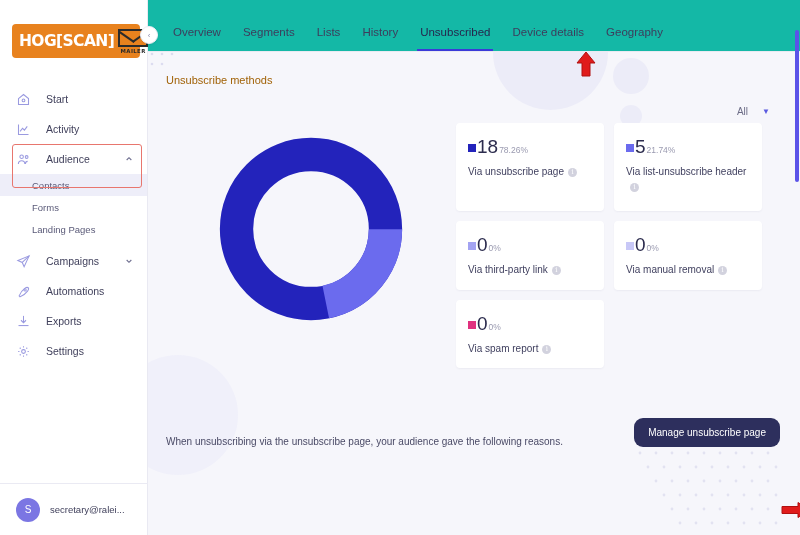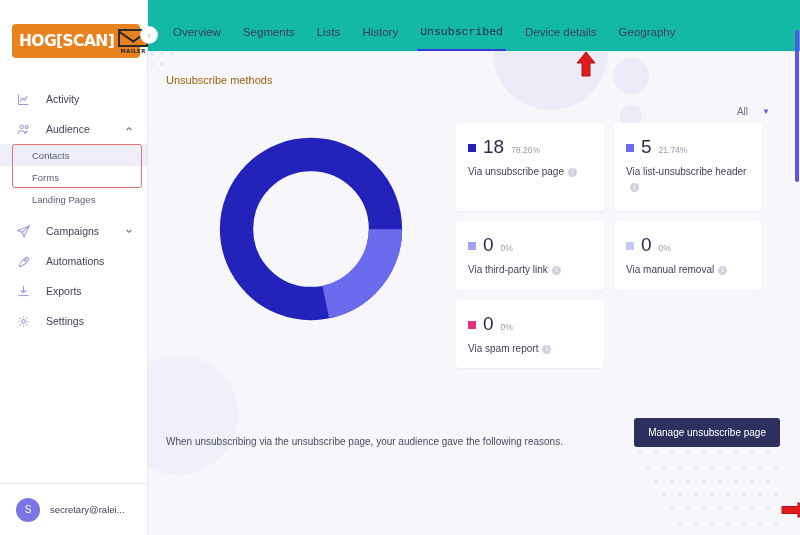--- a/index.html
+++ b/index.html
@@ -134,21 +134,21 @@
     border-bottom: 1px solid #eaeaf2;
     display: flex; align-items: flex-end;
     padding-left: 14px;
     position: relative; z-index: 3;
   }
   .tab {
     font-size: 11.5px; color: #3d3d5c;
     padding: 0 11px 13px 11px;
     position: relative; cursor: pointer; white-space: nowrap;
   }
-  .tab.active { color: #26264d; font-family: Liberation Mono, monospace; }
+  .tab.active { color: #26264d; }
   .tab.active:after {
     content: ""; position: absolute;
     left: 8px; right: 8px; bottom: 0; height: 2px;
     background: #3b3bd8;
   }
 
   .arrow-tab {
     position: absolute; left: 427px; top: 51px;
     width: 22px; height: 26px; z-index: 8;
   }
@@ -196,21 +196,21 @@
     padding-right: 20px;
   }
   .card {
     width: 148px;
     background: #ffffff;
     border-radius: 4px;
     padding: 14px 12px 12px 12px;
     box-shadow: 0 1px 2px rgba(60,60,110,0.06);
   }
   .card.tall { min-height: 88px; }
-  .card-top { display: flex; align-items: baseline; gap: 7px; }
+  .card-top { display: flex; align-items: baseline; gap: 1px; }
   .swatch { width: 8px; height: 8px; flex-shrink: 0; position: relative; top: -1px; }
   .card-num { font-size: 19px; color: #2c2c4e; font-weight: normal; line-height: 1; }
   .card-pct { font-size: 8.5px; color: #9a9ab0; }
   .card-label {
     font-size: 10px; color: #3f3f5e;
     margin-top: 9px; line-height: 1.45;
   }
   .info-i {
     display: inline-block;
     width: 9px; height: 9px; border-radius: 50%;
@@ -225,21 +225,21 @@
   }
   .reasons-title { font-size: 16px; color: #30304f; }
   .reasons-row {
     display: flex; align-items: flex-end; justify-content: space-between;
     margin-top: 36px; padding-right: 20px;
   }
   .reasons-text { font-size: 10px; color: #4a4a66; }
   .btn-dark {
     background: #2d2f5d; color: #ffffff;
     font-size: 10px;
-    padding: 9px 14px; border-radius: 3px;
+    padding: 9px 14px; border-radius: 9px;
     border: none; cursor: pointer; white-space: nowrap;
   }
 
   .collapse-btn {
     position: absolute; left: 140px; top: 26px;
     width: 18px; height: 18px; border-radius: 50%;
     background: #ffffff; border: 1px solid #eeeef5;
     display: flex; align-items: center; justify-content: center;
     z-index: 20; cursor: pointer;
     box-shadow: 0 1px 2px rgba(0,0,0,0.07);
@@ -266,20 +266,29 @@
         <span class="logo-text">HOG[SCAN]</span>
         <span class="logo-env">
           <span class="env-box"></span>
           <span class="env-label">MAILER</span>
         </span>
       </div>
     </div>
 
     <div class="nav">
 
+      <div class="nav-item">
+        <span class="nav-ico">
+          <svg viewBox="0 0 24 24" fill="none" stroke="currentColor" stroke-width="1.7">
+            <path d="M4 10.5 12 4l8 6.5V20H4z"></path>
+              <circle cx="12" cy="13.5" r="2.2"></circle>
+          </svg>
+        </span>
+        <span class="nav-label">Start</span>
+      </div>
 
       <div class="nav-item">
         <span class="nav-ico">
           <svg viewBox="0 0 24 24" fill="none" stroke="currentColor" stroke-width="1.7">
             <path d="M4 4v16h16"></path>
               <path d="M6.5 15l4-5 3 3 4.5-6"></path>
           </svg>
         </span>
         <span class="nav-label">Activity</span>
       </div>

